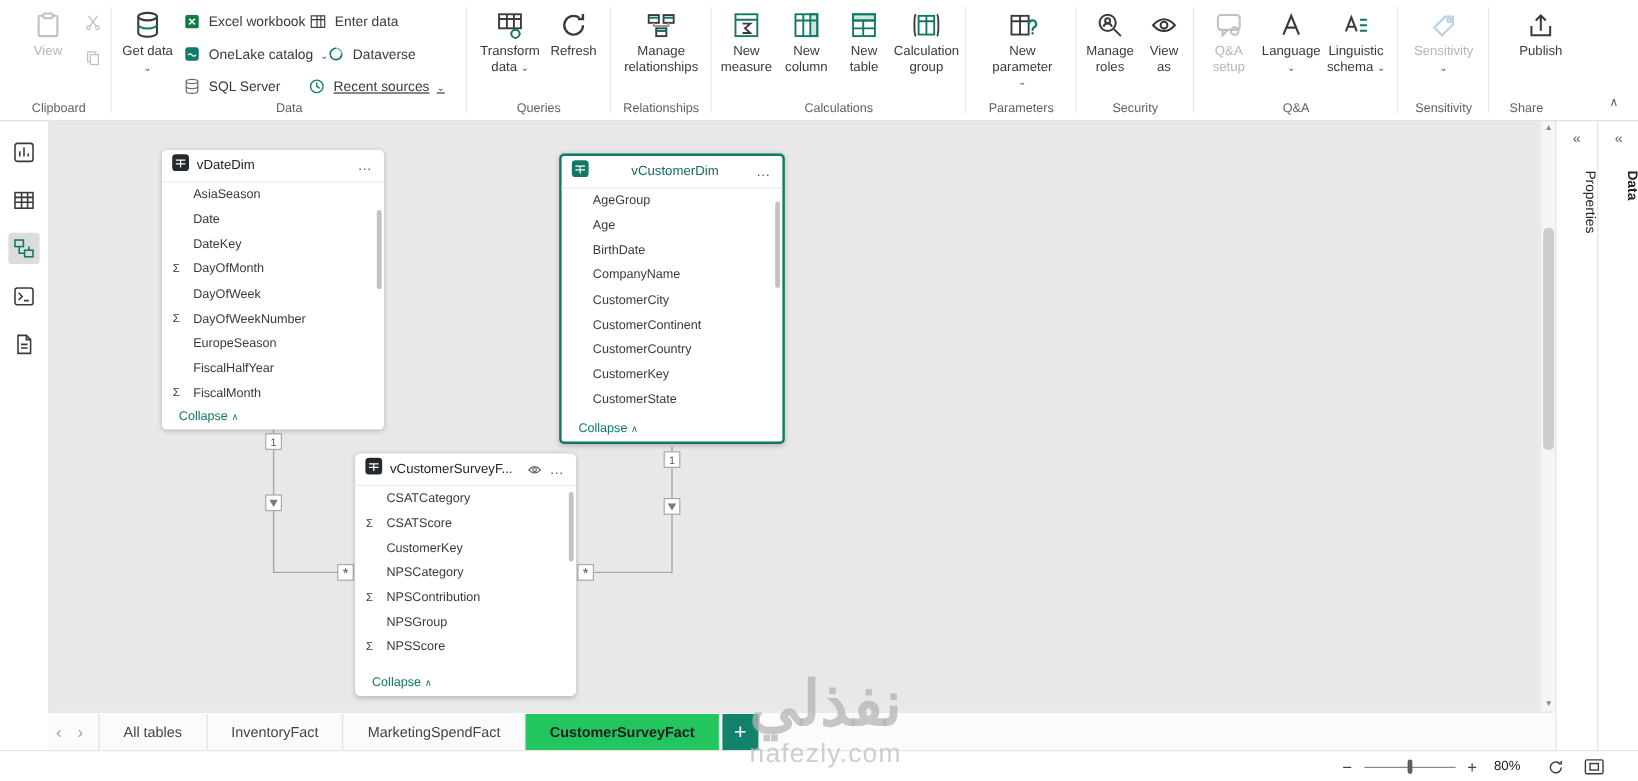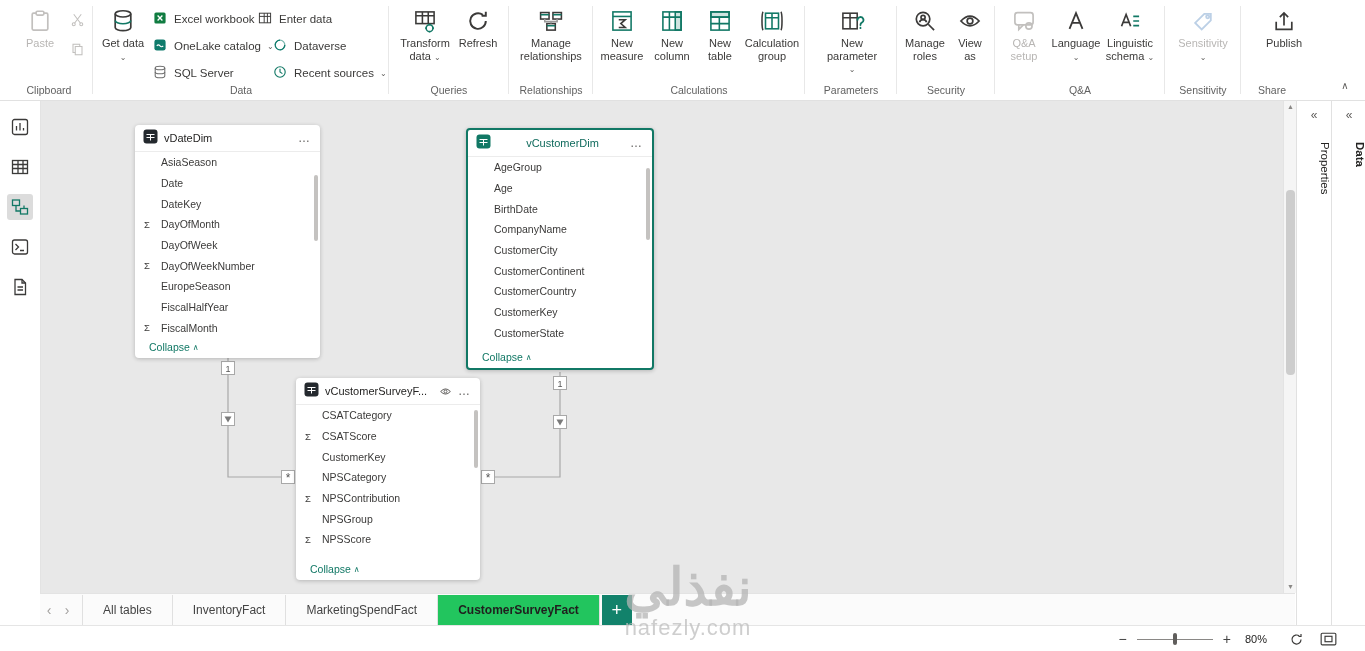--- a/index.html
+++ b/index.html
@@ -77,21 +77,21 @@
   <div class="ribbon">
 
     <div class="rgroup" style="left:8px;width:82px;">
       <div class="bigbtn disabled" style="left:10px;width:44px;">
         <span class="ic">
           <svg width="26" height="26" viewBox="0 0 20 20" fill="none" stroke="#c2c0be" stroke-width="1.3">
               <rect x="4" y="4" width="12" height="13" rx="1"></rect>
               <rect x="7" y="2.5" width="6" height="3" rx="1" fill="#fff"></rect>
             </svg>
         </span>
-        <span class="lb">Paste</span>
+        <span class="lb">View</span>
       </div>
       <div class="smallitem" style="left:62px;top:10px;">
         <span><svg width="15" height="15" viewBox="0 0 20 20" fill="none" stroke="#c2c0be" stroke-width="1.4">
               <path d="M5 3 L14 15 M15 3 L6 15"></path>
               <circle cx="5" cy="16.2" r="2"></circle>
               <circle cx="15" cy="16.2" r="2"></circle>
             </svg></span>
       </div>
       <div class="smallitem" style="left:62px;top:40px;">
         <span><svg width="15" height="15" viewBox="0 0 20 20" fill="none" stroke="#c2c0be" stroke-width="1.4">
@@ -144,21 +144,21 @@
             </svg></span>
         <span>Enter data</span>
       </div>
       <div class="smallitem" style="left:176px;top:36px;">
         <span><svg width="16" height="16" viewBox="0 0 20 20" fill="none" stroke="#0f7b6c" stroke-width="1.6">
               <path d="M10 4 a6 6 0 1 0 6 6"></path>
               <path d="M10 16 a6 6 0 1 0 -6 -6" opacity=".55"></path>
             </svg></span>
         <span>Dataverse</span>
       </div>
-      <div class="smallitem" style="left:176px;top:63px;">
+      <div class="smallitem" style="left:160px;top:63px;text-decoration:underline;">
         <span><svg width="16" height="16" viewBox="0 0 20 20" fill="none" stroke="#117865" stroke-width="1.4">
               <circle cx="10" cy="10" r="6.5"></circle>
               <path d="M10 6 V10 L13 12"></path>
             </svg></span>
         <span>Recent sources</span>
         <span class="chev">⌄</span>
       </div>
       <div class="rg-label">Data</div>
     </div>
     <div class="rsep" style="left:388px;"></div>

